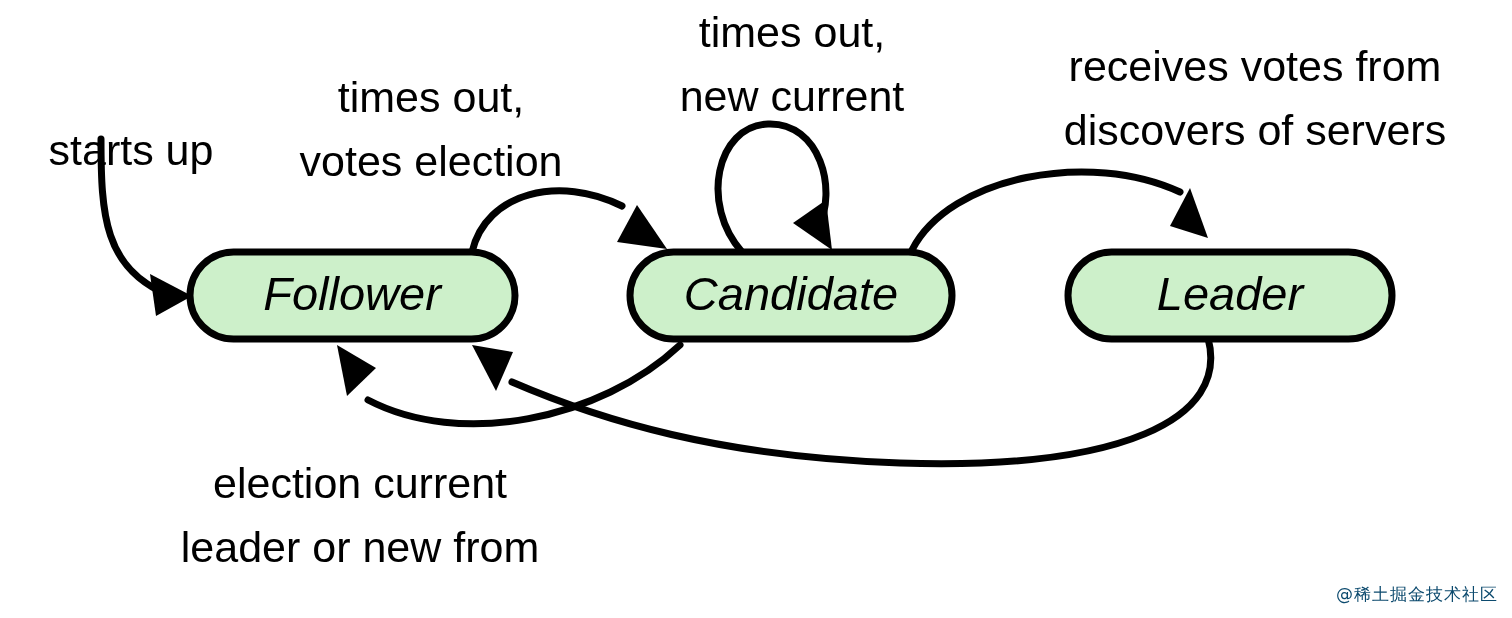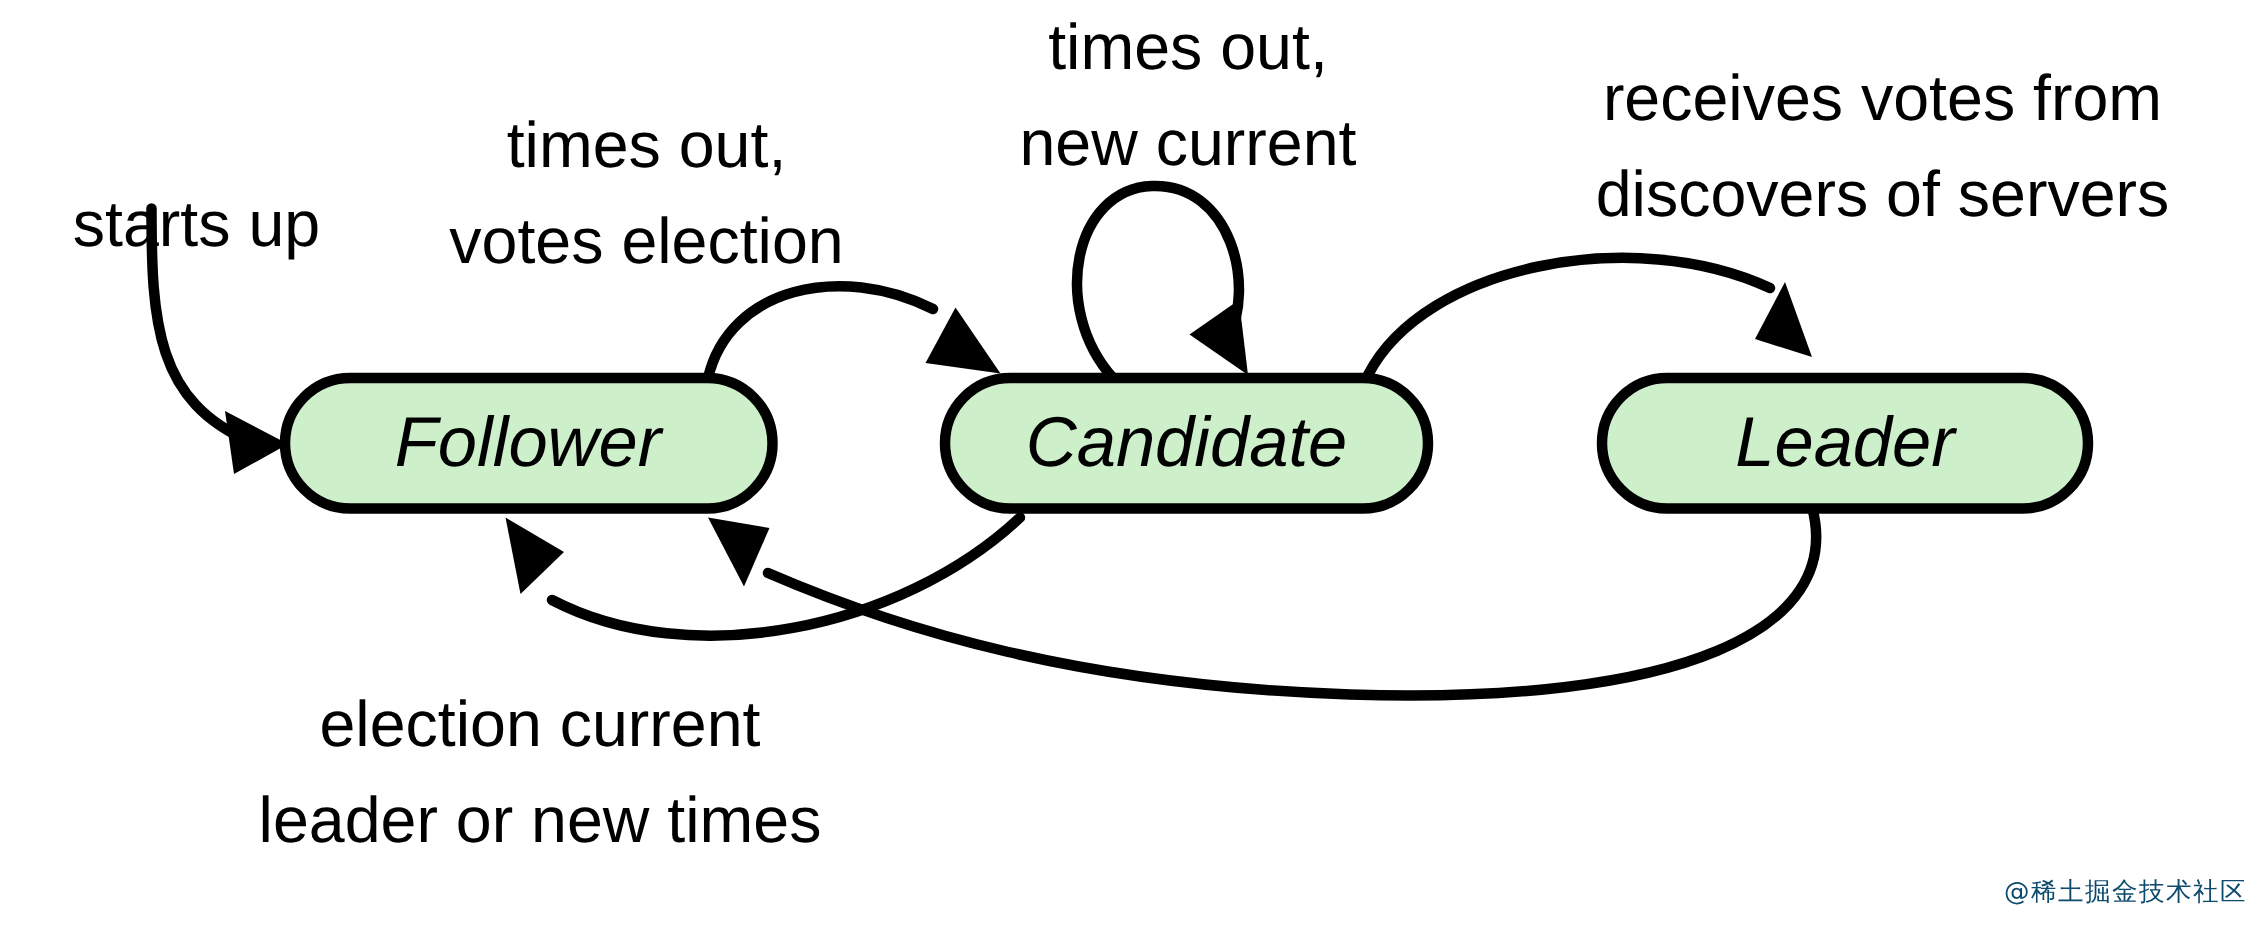--- a/index.html
+++ b/index.html
@@ -145,19 +145,19 @@
     <span class="line">new current</span>
   </div>
 
   <div class="label-box edge-label label-center" style="left:1015px; top:35px; width:480px;">
     <span class="line">receives votes from</span>
     <span class="line">discovers of servers</span>
   </div>
 
   <div class="label-box edge-label label-center" style="left:114px; top:452px; width:492px;">
     <span class="line">election current</span>
-    <span class="line">leader or new times</span>
+    <span class="line">leader or new from</span>
   </div>
 
 
   <div id="watermark">@稀土掘金技术社区</div>
 
 </div>
 
 </body></html>

